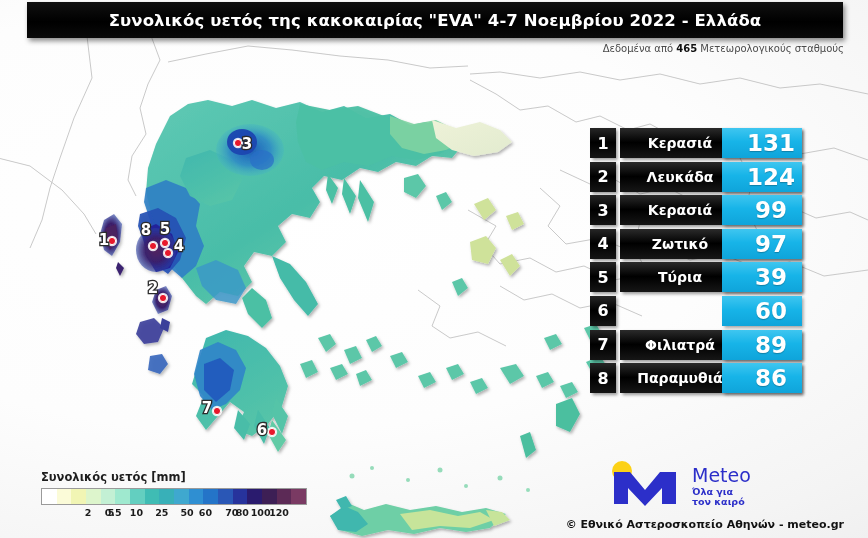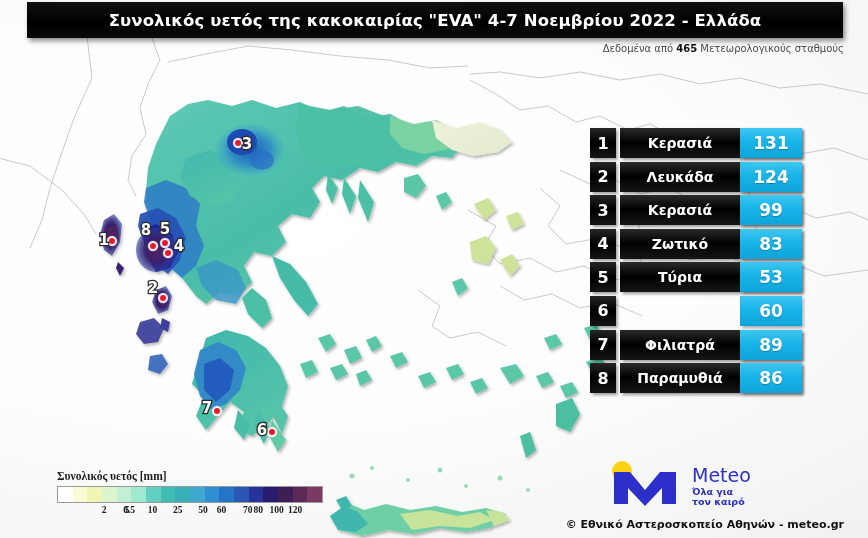--- a/index.html
+++ b/index.html
@@ -56,29 +56,30 @@
     flex:1;margin-left:4px;
     background:linear-gradient(180deg,#2b2b2b 0%,#000 48%,#161616 100%);
     color:#fff;font-size:14px;font-weight:bold;
     display:flex;align-items:center;justify-content:center;
     box-shadow:1.5px 2px 3px rgba(0,0,0,.4);
     padding-right:62px;
   }
   .valcell{
     position:absolute;right:0;width:62px;height:30px;
     background:linear-gradient(180deg,#3fc6f0 0%,#17b4e8 45%,#0fa4da 100%);
-    color:#ffffff;font-size:17px;font-weight:bold;
+    color:#ffffff;font-size:23px;font-weight:bold;
     display:flex;align-items:center;justify-content:center;
     box-shadow:1.5px 2px 3px rgba(0,0,0,.35);
     text-shadow:0 1px 1px rgba(0,0,0,.25);
+    padding-left:18px;
   }
   .rowpos{position:relative;}
 
   
-  .legend{position:absolute;left:57px;top:470px;width:266px;font-family:Liberation Serif, serif;}
+  .legend{position:absolute;left:41px;top:470px;width:266px;}
   .legend .cap{font-size:11.5px;font-weight:bold;color:#1d1d1d;margin-bottom:4px;}
   .bar{display:flex;height:17px;border:1px solid #9a9a9a;box-sizing:border-box;background:#fff;}
   .bar i{display:block;flex:1;}
   .ticks{position:relative;height:14px;margin-top:2px;}
   .ticks span{
     position:absolute;transform:translateX(-50%);
     font-size:9.5px;font-weight:bold;color:#1b1b1b;white-space:nowrap;
   }
 
   
@@ -375,26 +376,26 @@
         <div class="valcell">124</div>
       </div>
       <div class="row rowpos">
         <div class="rank">3</div>
         <div class="namecell">Κερασιά</div>
         <div class="valcell">99</div>
       </div>
       <div class="row rowpos">
         <div class="rank">4</div>
         <div class="namecell">Ζωτικό</div>
-        <div class="valcell">83</div>
+        <div class="valcell">97</div>
       </div>
       <div class="row rowpos">
         <div class="rank">5</div>
         <div class="namecell">Τύρια</div>
-        <div class="valcell">53</div>
+        <div class="valcell">39</div>
       </div>
       <div class="row rowpos">
         <div class="rank">6</div>
         <div class="valcell">60</div>
       </div>
       <div class="row rowpos">
         <div class="rank">7</div>
         <div class="namecell">Φιλιατρά</div>
         <div class="valcell">89</div>
       </div>

